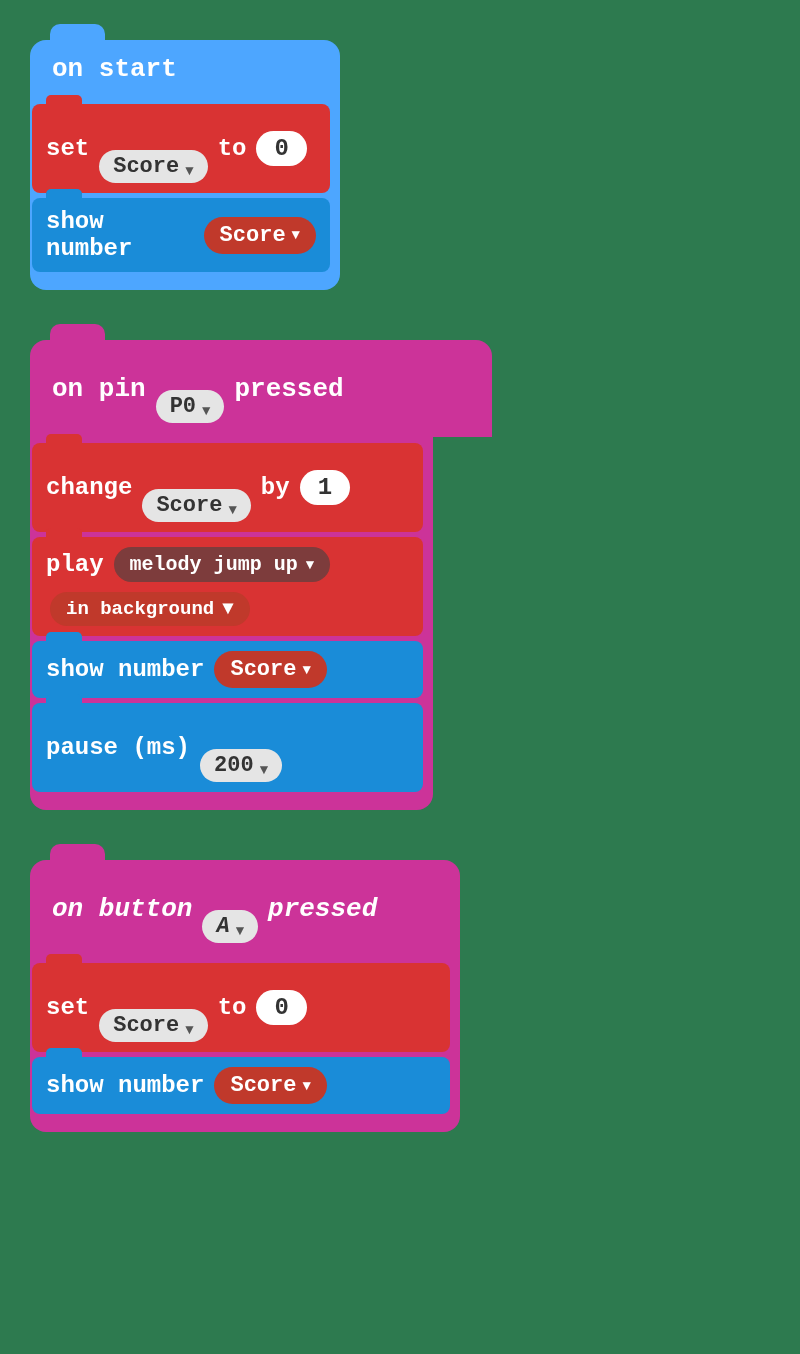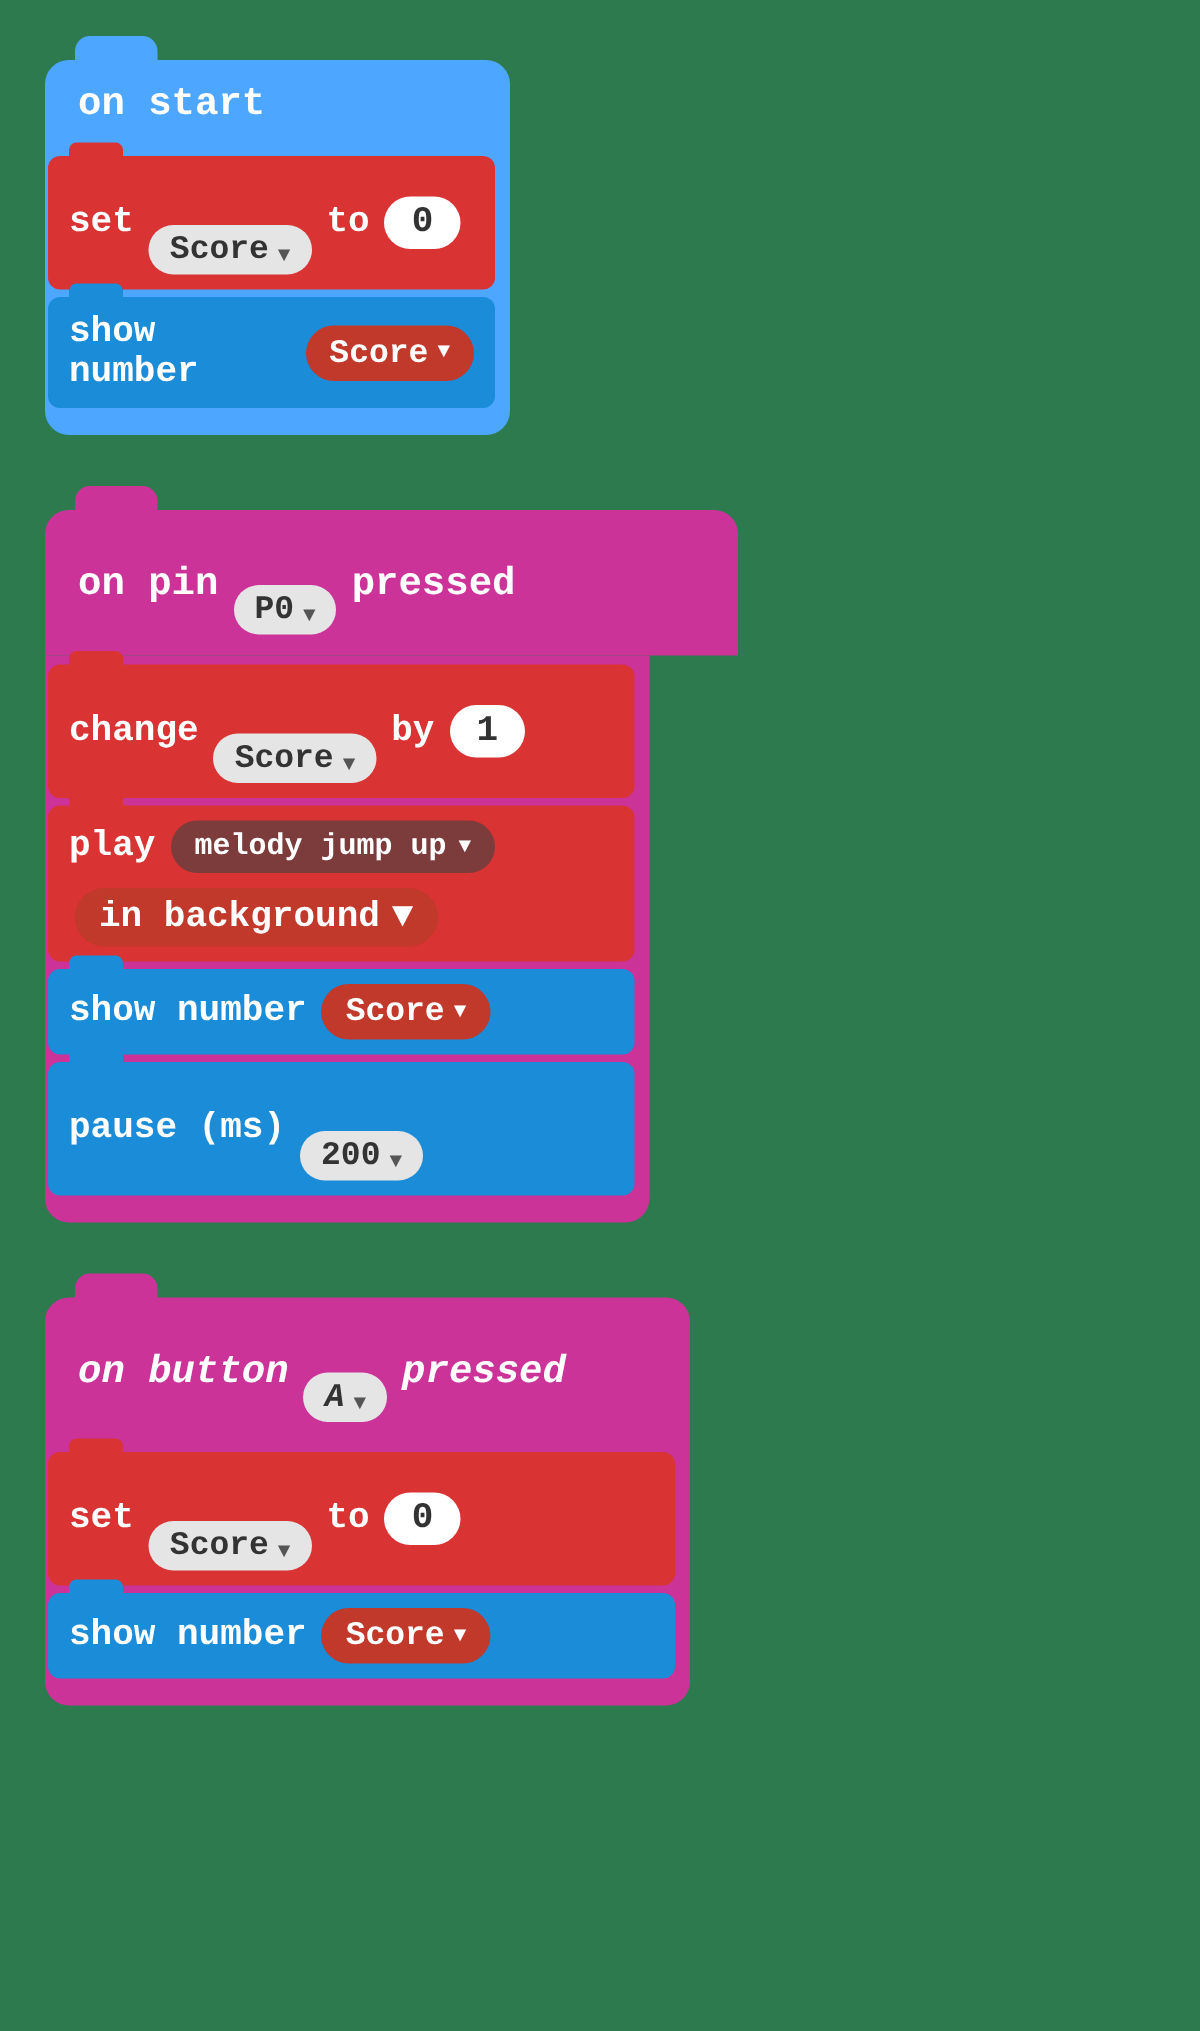--- a/index.html
+++ b/index.html
@@ -81,21 +81,21 @@
 
     .dropdown-wide .arrow {
       font-size: 14px;
     }
 
     
     .dropdown-bg {
       background: #c0392b;
       border-radius: 20px;
       padding: 6px 16px;
-      font-size: 24px;
+      font-size: 19px;
       color: white;
       display: inline-flex;
       align-items: center;
       gap: 8px;
       font-family: 'Courier New', Courier, monospace;
       font-weight: bold;
     }
 
     .hat-and-stack {
       display: inline-flex;

